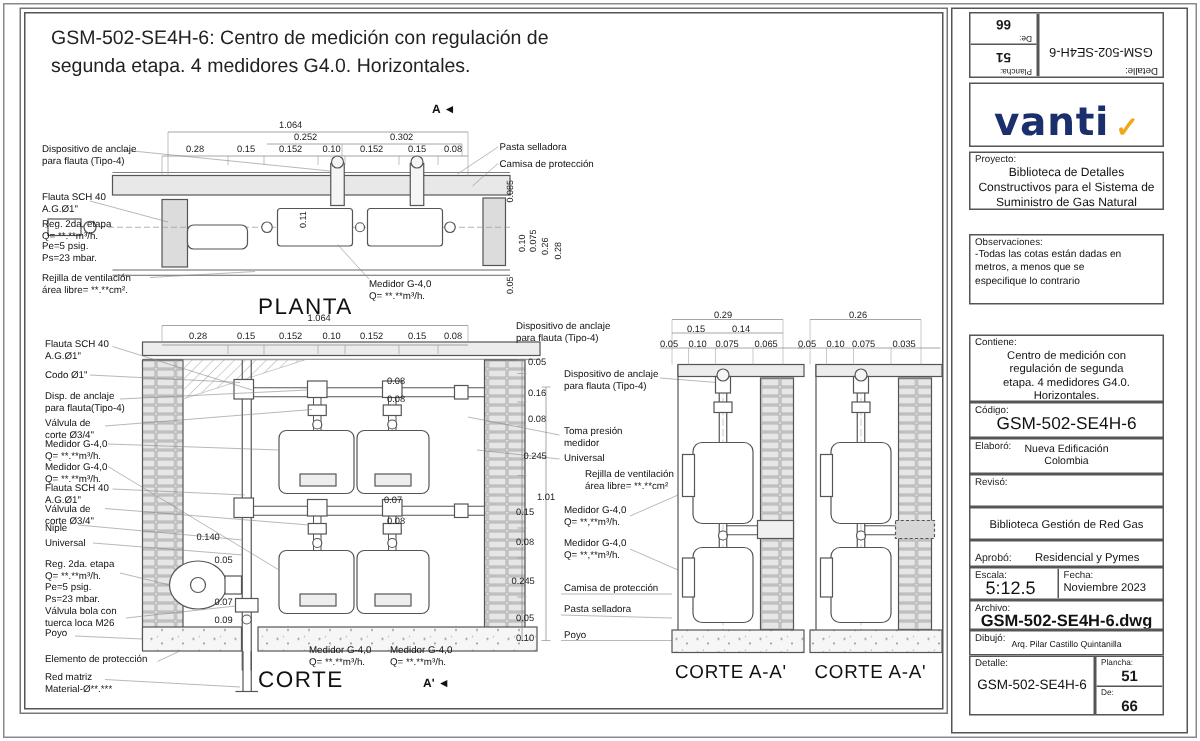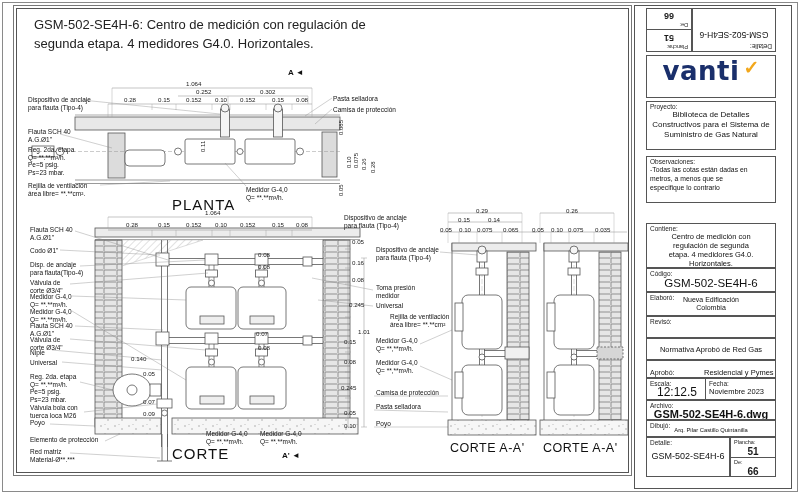--- a/index.html
+++ b/index.html
@@ -14,21 +14,21 @@
   .rot{position:absolute;font-size:6px;color:#222;white-space:nowrap;transform:rotate(-90deg);transform-origin:0 0;}
   .vtitle{position:absolute;font-size:15px;letter-spacing:1px;color:#111;}
   .ctitle{position:absolute;font-size:12.5px;letter-spacing:.5px;color:#111;}
   .mk{position:absolute;font-size:8px;font-weight:bold;color:#111;white-space:nowrap;}
   .sheet-title{position:absolute;left:34px;top:16px;width:420px;font-size:13px;line-height:1.45;
                white-space:pre-line;color:#222;}
   .tbx{position:absolute;left:646px;width:130px;border:1px solid #555;background:#fff;box-sizing:border-box;overflow:hidden;}
   .tlab{font-size:6.5px;padding:1px 3px 0 3px;color:#222;}
   .tval{white-space:pre-line;color:#111;}
   .c{text-align:center;}
-  .brand-row{display:flex;align-items:flex-start;justify-content:center;height:100%;}
+  .brand-row{display:flex;align-items:flex-end;justify-content:center;height:100%;}
   .brand{font-size:26px;font-weight:bold;color:#1a2f6b;letter-spacing:.5px;font-family:"DejaVu Sans",sans-serif;}
   .brand-check{font-size:19px;font-weight:bold;color:#f2a71b;margin-left:4px;}
   .rot180{transform:rotate(180deg);}
   .det-wrap{display:flex;height:100%;box-sizing:border-box;}
   .det-left{flex:1;border-right:1px solid #555;position:relative;}
   .det-right{width:44px;display:flex;flex-direction:column;}
   .det-cell{flex:1;position:relative;border-bottom:1px solid #555;}
   .det-cell:last-child{border-bottom:none;}
   .det-num{font-size:10px;font-weight:bold;text-align:center;margin-top:1px;}
   .mini .det-num{font-size:9px;}
@@ -350,21 +350,21 @@
     </div>
   </div>
 
   <div class="tbx" style="top:55px;height:43px;">
     <div class="brand-row">
       <span class="brand">vanti</span>
       <span class="brand-check">✓</span>
     </div>
   </div>
 
-  <div class="tbx" style="top:101px;height:49px;">
+  <div class="tbx" style="top:101px;height:39px;">
     <div class="tlab">Proyecto:</div>
     <div class="tval c" style="font-size:8px;line-height:1.25;">Biblioteca de Detalles
 Constructivos para el Sistema de
 Suministro de Gas Natural</div>
   </div>
 
   <div class="tbx" style="top:156px;height:47px;">
     <div class="tlab">Observaciones:</div>
     <div class="tval" style="font-size:6.8px;line-height:1.3;padding:1px 3px;">-Todas las cotas están dadas en
 metros, a menos que se
@@ -389,33 +389,33 @@
     <div class="tlab">Elaboró:</div>
     <div class="tval c" style="font-size:7px;line-height:1.2;margin-top:-5px;">Nueva Edificación
 Colombia</div>
   </div>
 
   <div class="tbx" style="top:316px;height:22px;">
     <div class="tlab">Revisó:</div>
   </div>
 
   <div class="tbx" style="top:338px;height:22px;">
-    <div class="tval c" style="font-size:7.5px;margin-top:6px;">Normativa Aprobó de Red Gas</div>
+    <div class="tval c" style="font-size:7.5px;margin-top:6px;">Biblioteca Gestión de Red Gas</div>
   </div>
 
   <div class="tbx" style="top:360px;height:18px;">
     <span class="tlab" style="display:inline-block;font-size:7px;">Aprobó:</span>
-    <span class="tval" style="font-size:7.5px;margin-left:22px;">Residencial y Pymes</span>
+    <span class="tval" style="font-size:7.5px;margin-left:8px;">Residencial y Pymes</span>
   </div>
 
   <div class="tbx" style="top:378px;height:22px;">
     <div style="display:flex;height:100%;">
       <div style="width:58px;border-right:1px solid #555;">
         <div class="tlab">Escala:</div>
-        <div class="tval" style="font-size:12px;margin-left:10px;margin-top:-2px;">12:12.5</div>
+        <div class="tval" style="font-size:12px;margin-left:10px;margin-top:-2px;">5:12.5</div>
       </div>
       <div style="flex:1;">
         <div class="tlab">Fecha:</div>
         <div class="tval" style="font-size:7.5px;padding-left:3px;">Noviembre 2023</div>
       </div>
     </div>
   </div>
 
   <div class="tbx" style="top:400px;height:20px;">
     <div class="tlab">Archivo:</div>

